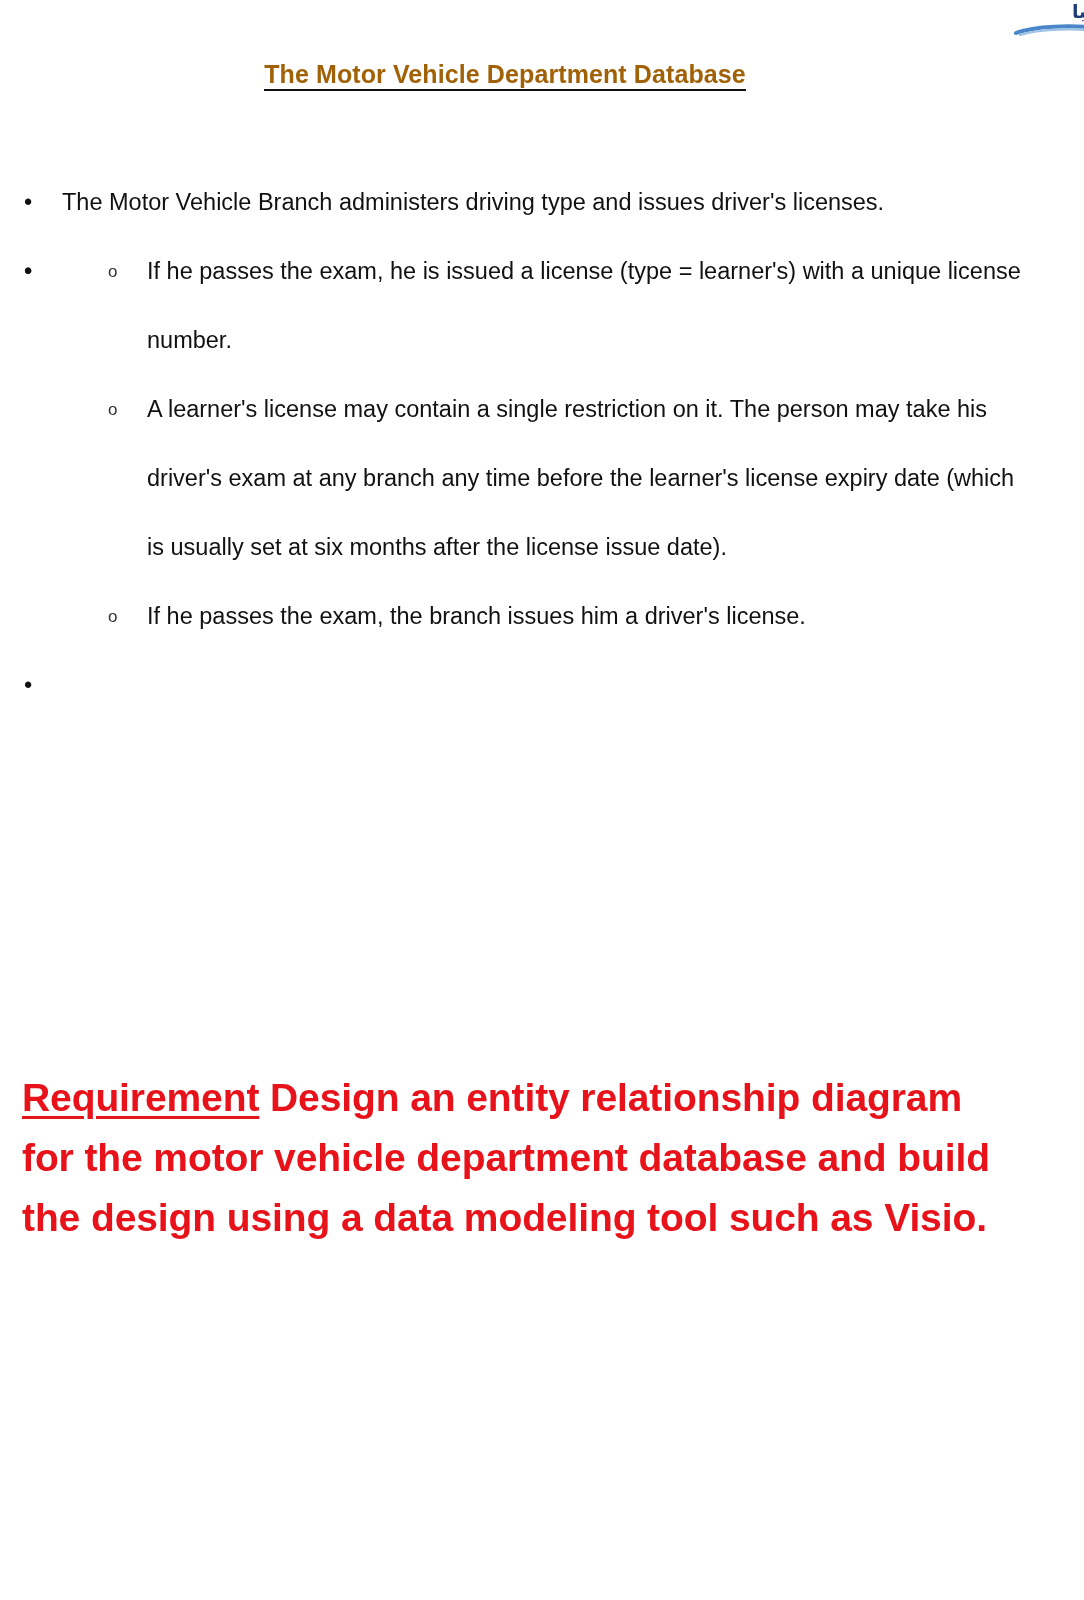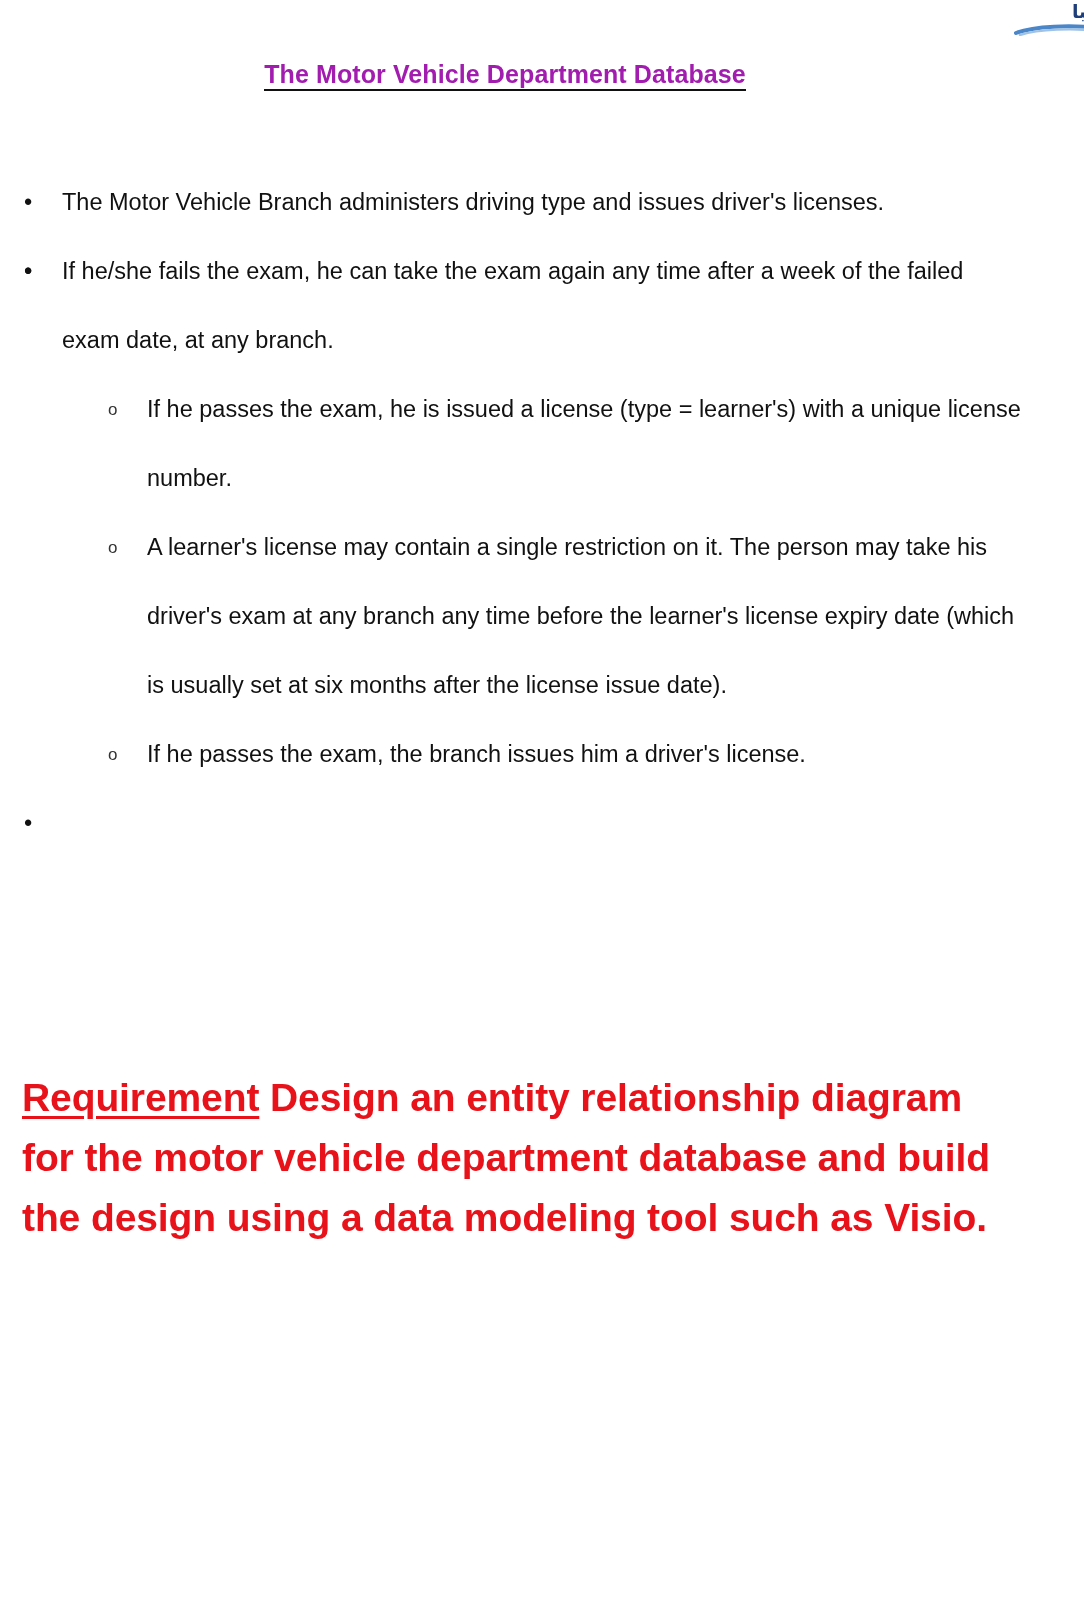--- a/index.html
+++ b/index.html
@@ -58,21 +58,21 @@
   
   .doc-title {
     position: absolute;
     top: 60px;
     left: 0;
     width: 1010px;
     text-align: center;
     font-size: 25px;
     font-weight: 700;
     letter-spacing: 0.1px;
-    color: #a21caf;
+    color: #a16207;
   }
   .doc-title span {
     border-bottom: 2px solid #111111;
     padding-bottom: 1px;
   }
 
   
   .body-block {
     position: absolute;
     top: 168px;
@@ -174,21 +174,20 @@
         <span class="bullet">•</span>
         <span class="txt">The Motor Vehicle Branch administers driving type and issues driver's licenses.</span>
       </li>
 
       <li class="item1 lead-space">
         <span class="bullet">•</span>
       </li>
 
       <li class="item1">
         <span class="bullet">•</span>
-        <span class="txt">If he/she fails the exam, he can take the exam again any time after a week of the failed exam date, at any branch.</span>
       </li>
 
       <li style="list-style:none;">
         <ul class="lvl2">
           <li class="item2">
             <span class="bullet-o">o</span>
             <span class="txt">If he passes the exam, he is issued a license (type = learner's) with a unique license number.</span>
           </li>
           <li class="item2">
             <span class="bullet-o">o</span>

